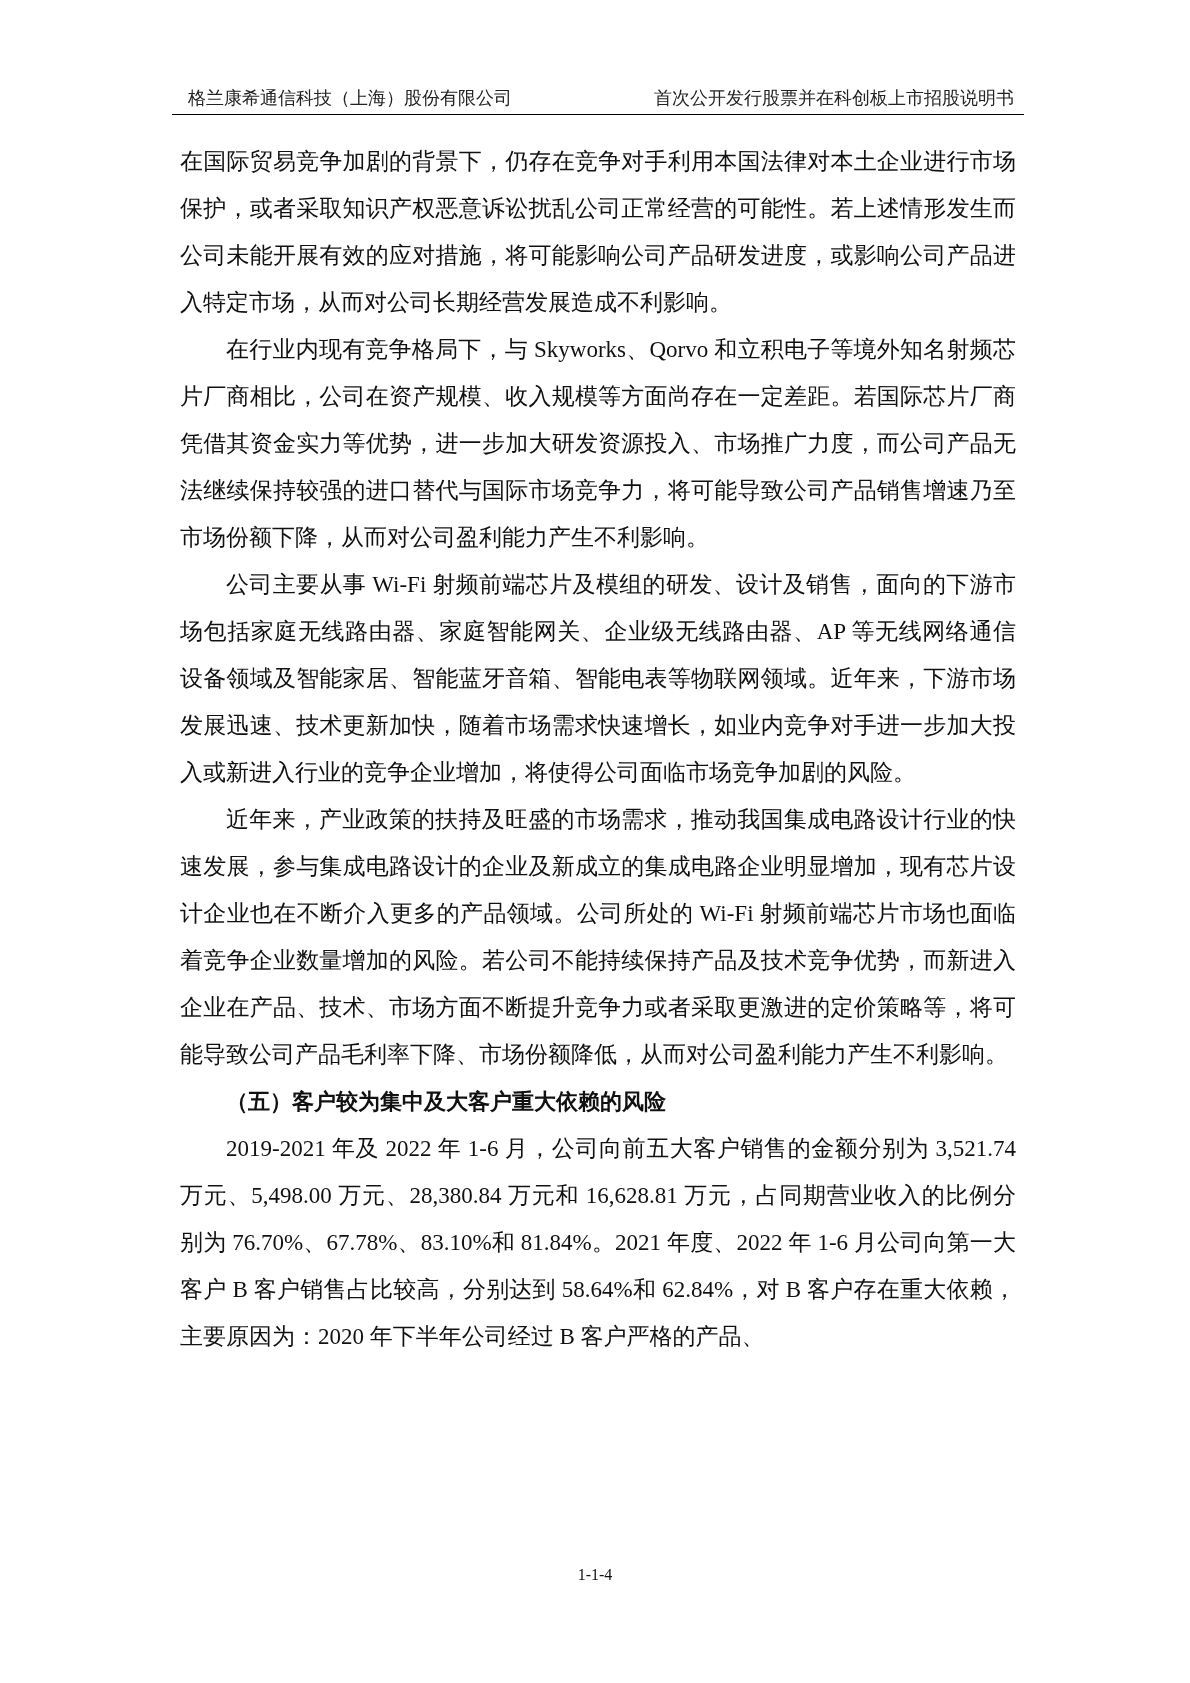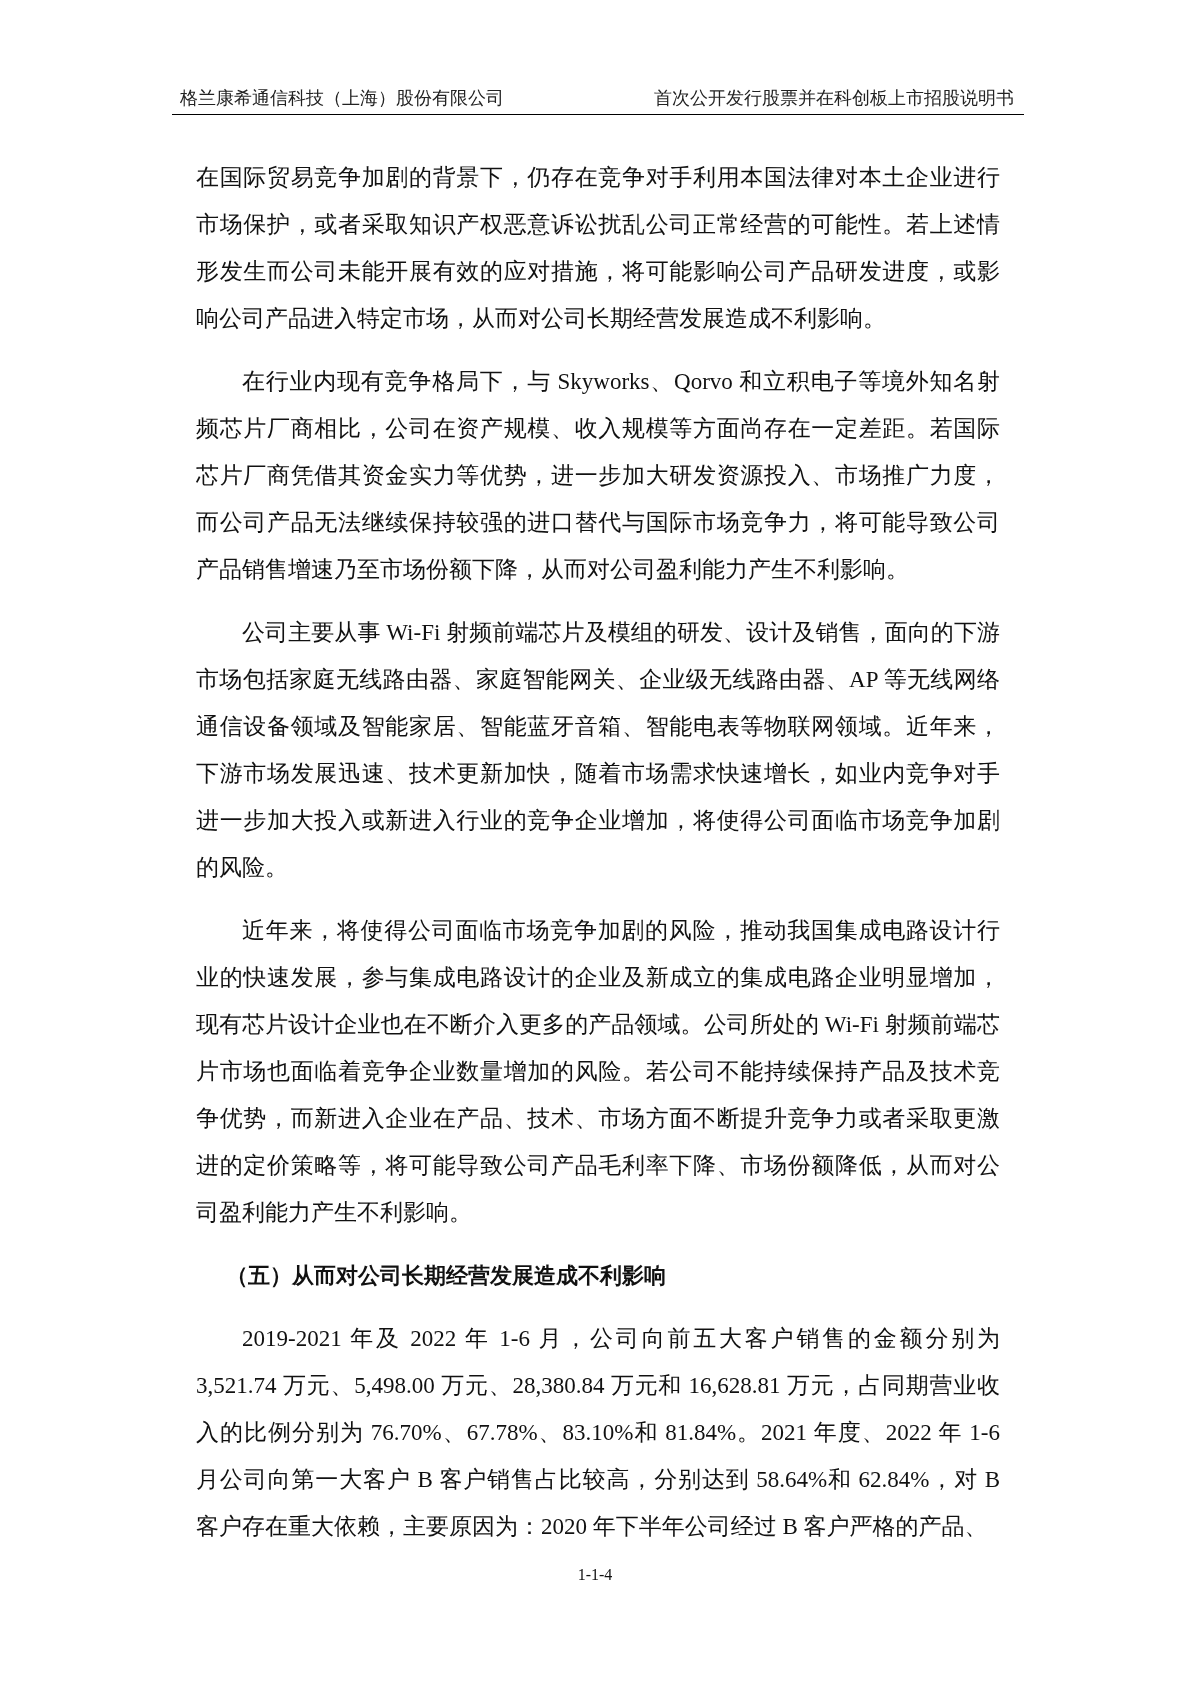--- a/index.html
+++ b/index.html
@@ -1,37 +1,37 @@
 <!DOCTYPE html>
 <html><head>
 <meta charset="utf-8">
 <style>
   html, body { margin: 0; padding: 0; background: #ffffff; }
   body { width: 1190px; height: 1683px; position: relative; overflow: hidden; color: #111; }
   .header { position: absolute; left: 172px; top: 84px; width: 852px; height: 30px; border-bottom: 1.5px solid #000; font-family: "Liberation Serif", "DejaVu Serif", serif; font-size: 18px; color: #222; }
-  .header .left { position: absolute; left: 8px; top: 2px; text-align: center; }
+  .header .left { position: absolute; left: 16px; top: 2px; text-align: center; }
   .header .right { position: absolute; right: 10px; top: 2px; text-align: center; }
   .body { position: absolute; left: 180px; top: 138px; width: 836px; font-family: "Liberation Serif", "DejaVu Serif", serif; font-size: 23px; line-height: 47px; text-align: justify; text-justify: inter-character; }
-  p { margin: 16px; }
+  p { margin: 0; }
   p.indent { text-indent: 2em; }
   h3 { margin: 0; font-family: "DejaVu Sans", "Liberation Sans", sans-serif; font-weight: bold; font-size: 22px; line-height: 47px; padding-left: 46px; }
   .footer { position: absolute; left: 0; width: 1190px; top: 1566px; text-align: center; font-family: "Liberation Serif", serif; font-size: 16px; color: #111; }
 </style>
 </head>
 <body>
 
 <div class="header">
   <span class="left">格兰康希通信科技（上海）股份有限公司</span>
   <span class="right">首次公开发行股票并在科创板上市招股说明书</span>
 </div>
 
 <div class="body">
   <p>在国际贸易竞争加剧的背景下，仍存在竞争对手利用本国法律对本土企业进行市场保护，或者采取知识产权恶意诉讼扰乱公司正常经营的可能性。若上述情形发生而公司未能开展有效的应对措施，将可能影响公司产品研发进度，或影响公司产品进入特定市场，从而对公司长期经营发展造成不利影响。</p>
 
   <p class="indent">在行业内现有竞争格局下，与 Skyworks、Qorvo 和立积电子等境外知名射频芯片厂商相比，公司在资产规模、收入规模等方面尚存在一定差距。若国际芯片厂商凭借其资金实力等优势，进一步加大研发资源投入、市场推广力度，而公司产品无法继续保持较强的进口替代与国际市场竞争力，将可能导致公司产品销售增速乃至市场份额下降，从而对公司盈利能力产生不利影响。</p>
   <p class="indent">公司主要从事 Wi-Fi 射频前端芯片及模组的研发、设计及销售，面向的下游市场包括家庭无线路由器、家庭智能网关、企业级无线路由器、AP 等无线网络通信设备领域及智能家居、智能蓝牙音箱、智能电表等物联网领域。近年来，下游市场发展迅速、技术更新加快，随着市场需求快速增长，如业内竞争对手进一步加大投入或新进入行业的竞争企业增加，将使得公司面临市场竞争加剧的风险。</p>
-  <p class="indent">近年来，将使得公司面临市场竞争加剧的风险，推动我国集成电路设计行业的快速发展，参与集成电路设计的企业及新成立的集成电路企业明显增加，现有芯片设计企业也在不断介入更多的产品领域。公司所处的 Wi-Fi 射频前端芯片市场也面临着竞争企业数量增加的风险。若公司不能持续保持产品及技术竞争优势，而新进入企业在产品、技术、市场方面不断提升竞争力或者采取更激进的定价策略等，将可能导致公司产品毛利率下降、市场份额降低，从而对公司盈利能力产生不利影响。</p>
+  <p class="indent">近年来，产业政策的扶持及旺盛的市场需求，推动我国集成电路设计行业的快速发展，参与集成电路设计的企业及新成立的集成电路企业明显增加，现有芯片设计企业也在不断介入更多的产品领域。公司所处的 Wi-Fi 射频前端芯片市场也面临着竞争企业数量增加的风险。若公司不能持续保持产品及技术竞争优势，而新进入企业在产品、技术、市场方面不断提升竞争力或者采取更激进的定价策略等，将可能导致公司产品毛利率下降、市场份额降低，从而对公司盈利能力产生不利影响。</p>
 
-  <h3>（五）从而对公司长期经营发展造成不利影响</h3>
+  <h3>（五）客户较为集中及大客户重大依赖的风险</h3>
   <p class="indent">2019-2021 年及 2022 年 1-6 月，公司向前五大客户销售的金额分别为 3,521.74 万元、5,498.00 万元、28,380.84 万元和 16,628.81 万元，占同期营业收入的比例分别为 76.70%、67.78%、83.10%和 81.84%。2021 年度、2022 年 1-6 月公司向第一大客户 B 客户销售占比较高，分别达到 58.64%和 62.84%，对 B 客户存在重大依赖，主要原因为：2020 年下半年公司经过 B 客户严格的产品、</p>
 </div>
 
 <div class="footer">1-1-4</div>
 
 </body></html>

